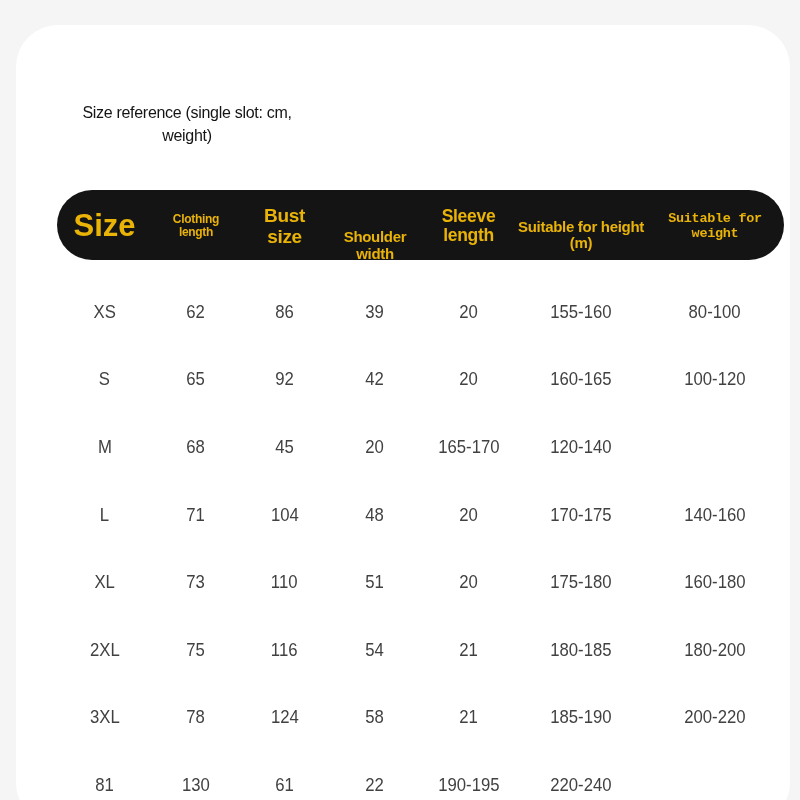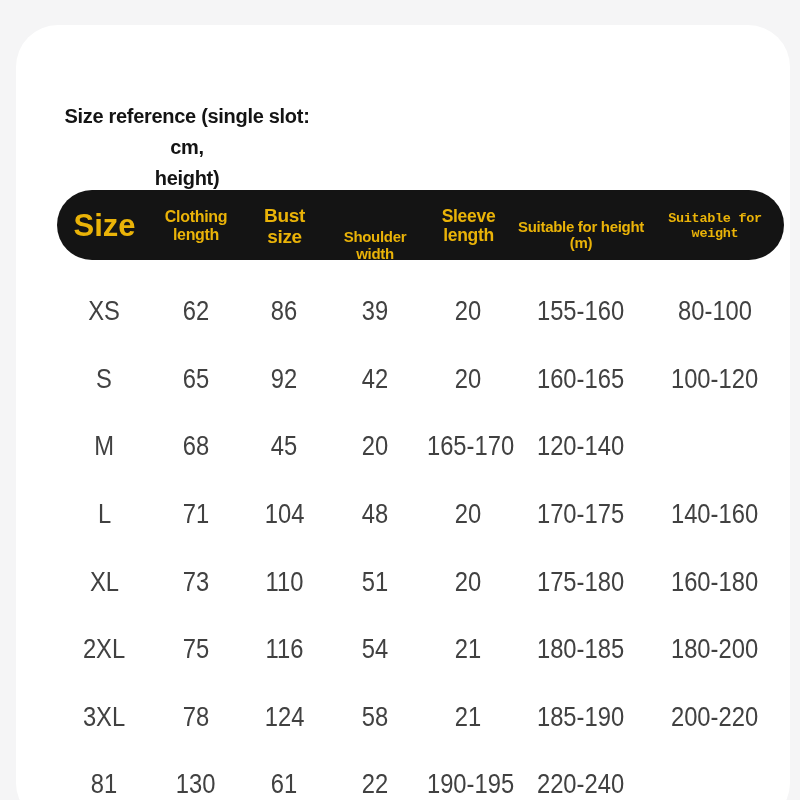--- a/index.html
+++ b/index.html
@@ -19,23 +19,23 @@
     height: 800px;
     background: #ffffff;
     border-radius: 42px;
   }
   .title {
     position: absolute;
     left: 45px;
     top: 76px;
     width: 252px;
     text-align: center;
-    font-size: 20px;
-    font-weight: 700;
-    line-height: 31px;
+    font-size: 16px;
+    font-weight: 400;
+    line-height: 23px;
     letter-spacing: -0.3px;
     color: #141414;
   }
   .header-bar {
     position: absolute;
     left: 41px;
     top: 165px;
     width: 727px;
     height: 70px;
     background: #141414;
@@ -46,59 +46,59 @@
   }
   .hc {
     text-align: center;
     color: #eab308;
     font-weight: 700;
     line-height: 1.12;
     white-space: pre-line;
     letter-spacing: -0.3px;
   }
   .h0 { font-size: 31px; letter-spacing: 0; }
-  .h1 { font-size: 16px; }
+  .h1 { font-size: 12px; }
   .h2 { font-size: 19px; }
   .h3 { font-size: 15px; margin-top: 39px; }
   .h4 { font-size: 17.5px; }
   .h5 { font-size: 15px; margin-top: 18px; }
   .h6 { font-size: 13.5px; font-family: Liberation Mono, monospace; }
   .tbody {
     position: absolute;
     left: 41px;
     top: 235px;
     width: 727px;
   }
   .trow {
     display: grid;
     grid-template-columns: 95px 88px 89px 92px 95px 130px 1fr;
     align-items: center;
     height: 67.6px;
   }
   .trow:first-child { margin-top: 18px; }
   .tcell {
     text-align: center;
-    font-size: 27px;
+    font-size: 19px;
     font-weight: 400;
     color: #414141;
   }
   .cond {
     display: inline-block;
     transform: scaleX(0.88);
     white-space: nowrap;
   }
 </style>
 </head>
 <body>
 
 <div class="card">
 
   <div class="title">
     <span>Size reference (single slot: cm,</span><br>
-    <span>height)</span>
+    <span>weight)</span>
   </div>
 
   <div class="header-bar">
     <div class="hc h0">Size</div>
     <div class="hc h1">Clothing
 length</div>
     <div class="hc h2">Bust
 size</div>
     <div class="hc h3">Shoulder
 width</div>

